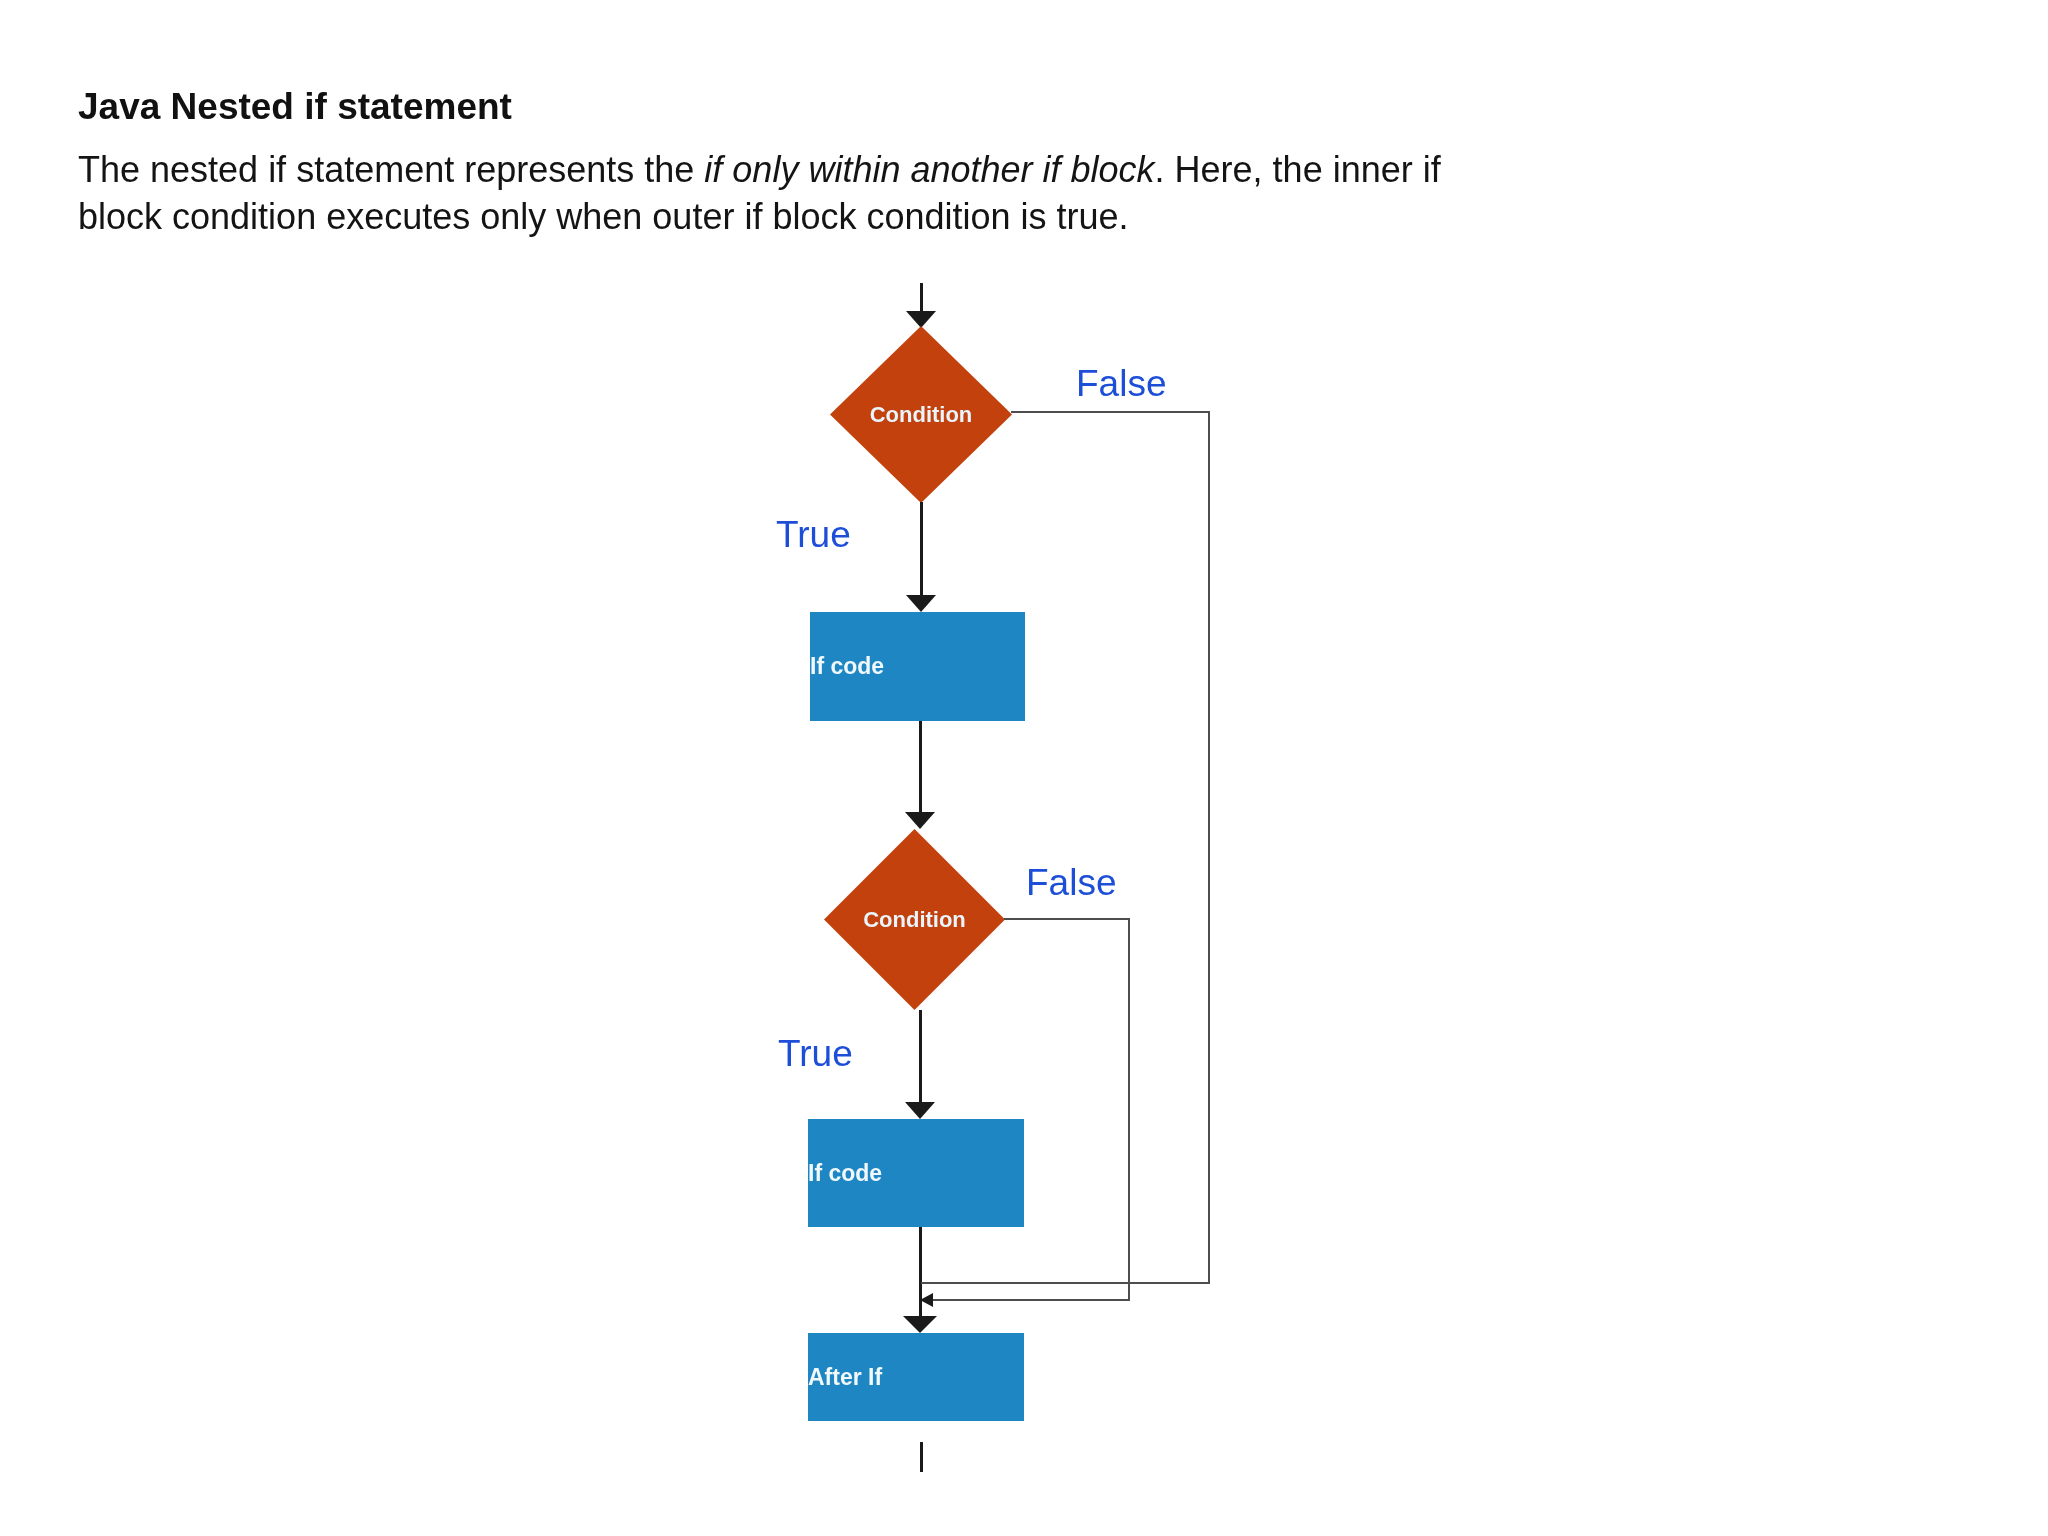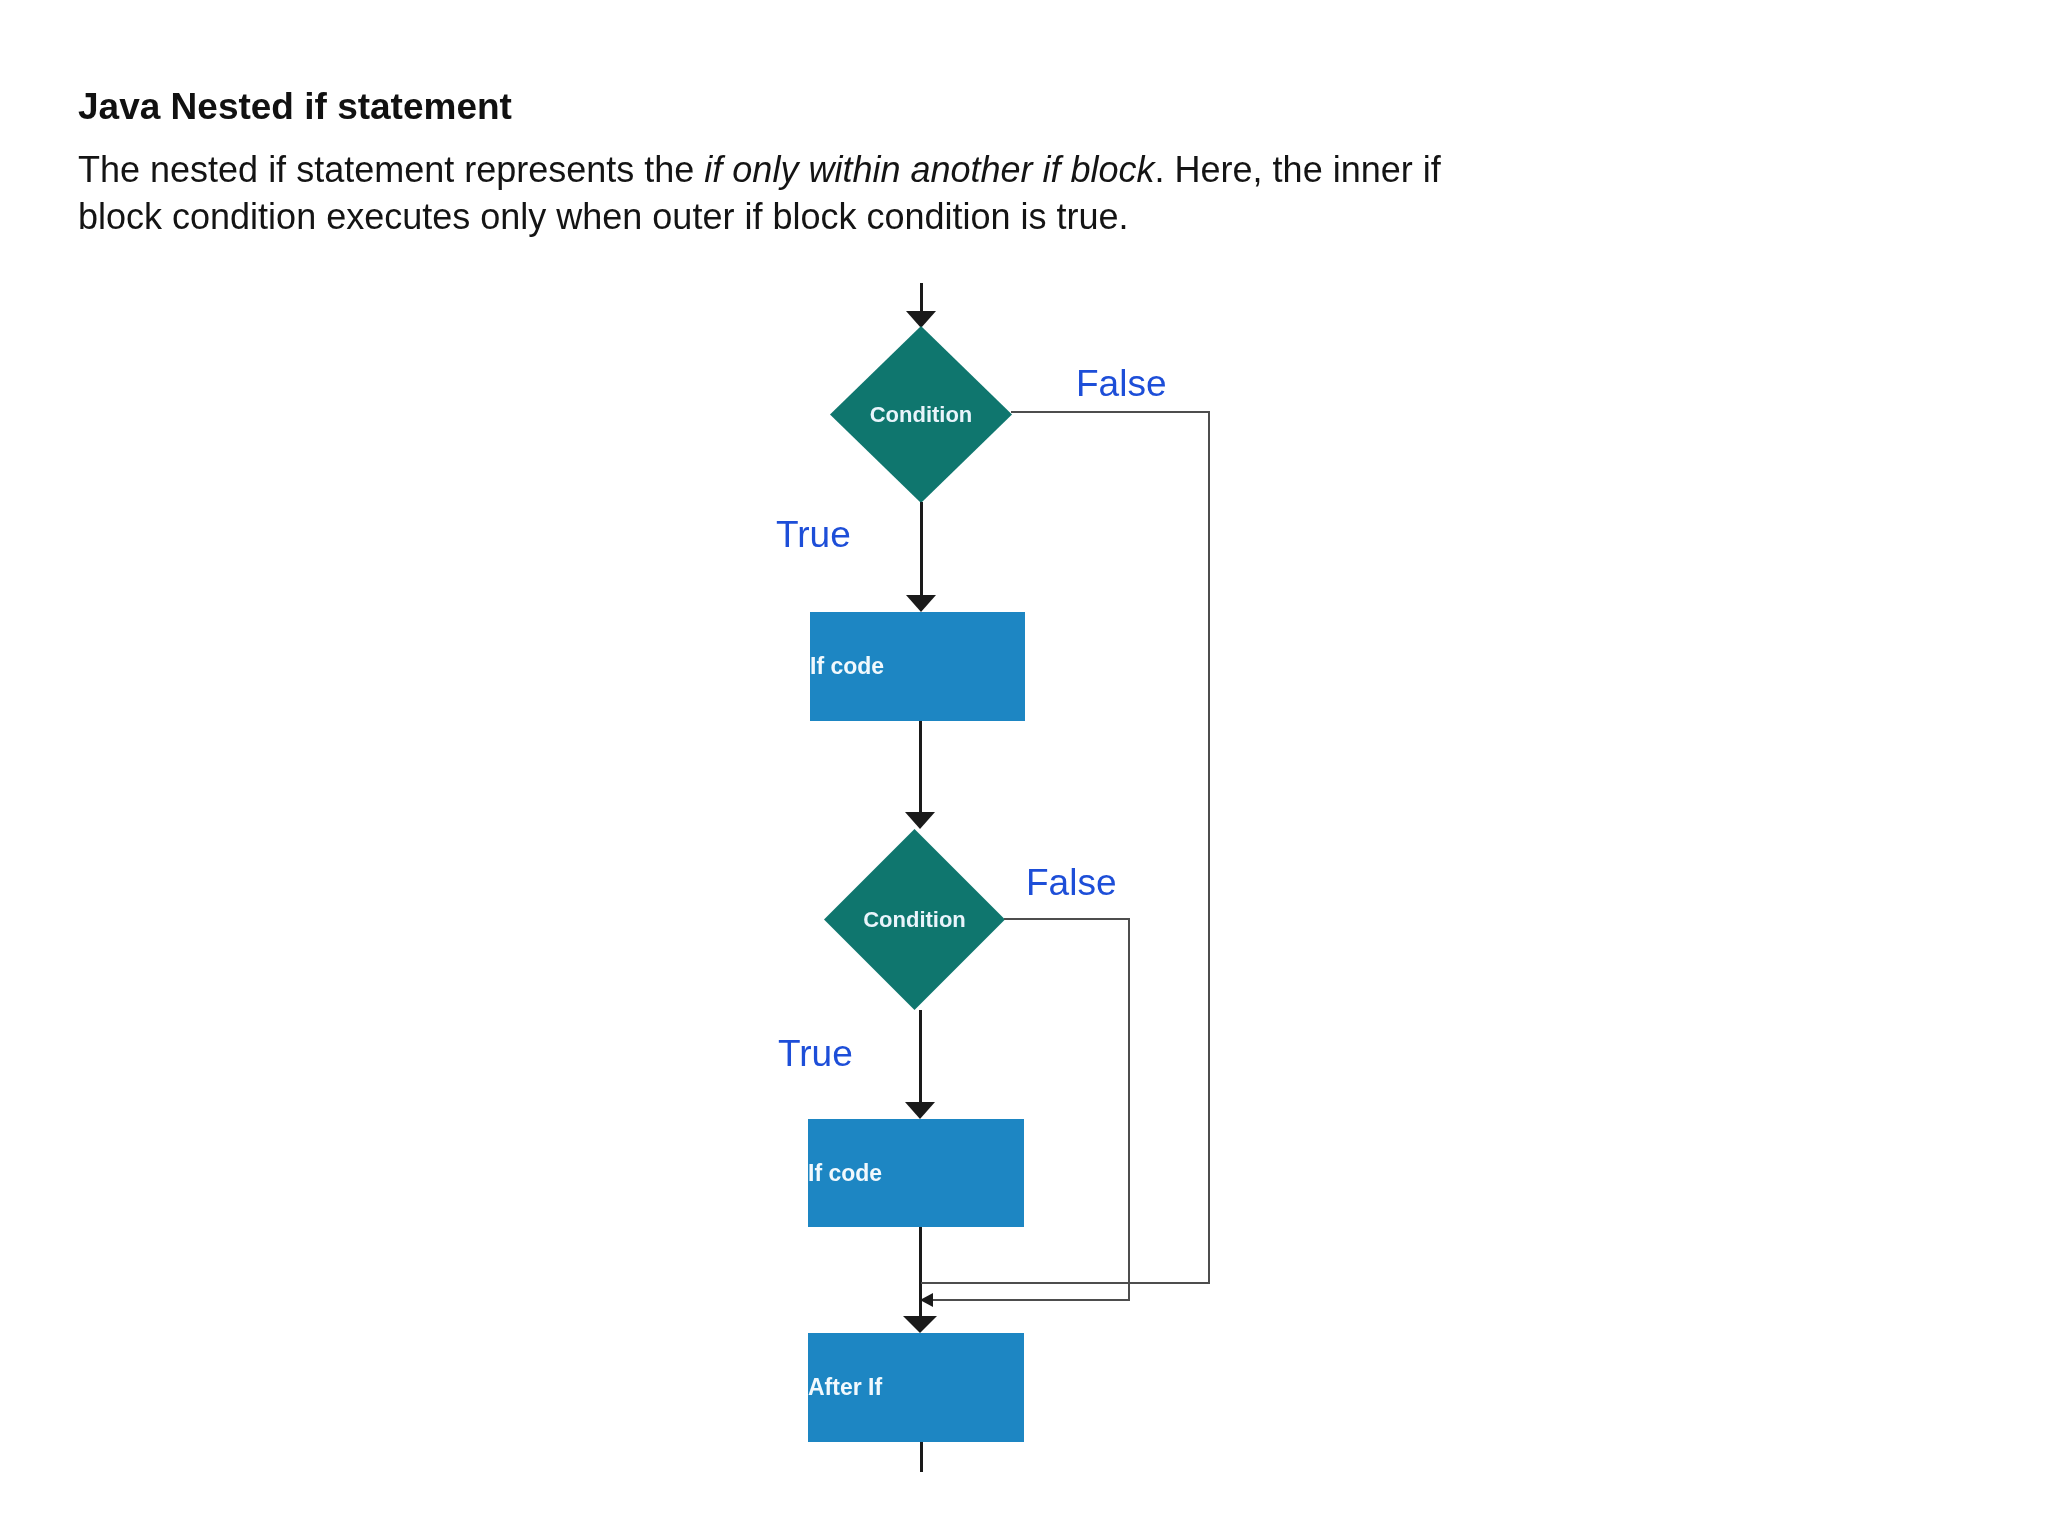--- a/index.html
+++ b/index.html
@@ -20,21 +20,21 @@
     letter-spacing: 0px; white-space: nowrap;
   }
   .doc-paragraph {
     left: 78px; top: 146px; width: 1420px;
     font-size: 36px; line-height: 47px; color: #141414;
   }
   .doc-paragraph em { font-style: italic; }
 
   
   .diamond {
-    background: #0f766e;
+    background: #c2410c;
     clip-path: polygon(50% 0, 100% 50%, 50% 100%, 0 50%);
     display: flex; align-items: center; justify-content: center; text-align: right;
   }
   .diamond .shape-label {
     color: #e9f4fb; font-size: 22px; font-weight: 600;
   }
   .rect-node {
     background: #1d86c3;
     display: flex; align-items: center; justify-content: flex-start;
   }
@@ -118,18 +118,18 @@
 
   <div class="abs vline-flow" style="left:919px; top:1227px; height:91px;"></div>
 
   <div class="abs hline-branch" style="left:921px; top:1282px; width:289px;"></div>
 
   <div class="abs hline-branch" style="left:931px; top:1299px; width:199px;"></div>
   <div class="abs arrow-left" style="left:920px; top:1293px;"></div>
 
   <div class="abs arrow-down big" style="left:903px; top:1316px;"></div>
 
-  <div class="abs rect-node" style="left:808px; top:1333px; width:216px; height:109px;">
+  <div class="abs rect-node" style="left:808px; top:1333px; width:216px; height:88px;">
     <span class="shape-label">After If</span>
   </div>
 
   <div class="abs vline-flow" style="left:920px; top:1442px; height:30px;"></div>
 </div>
 
 </body></html>

